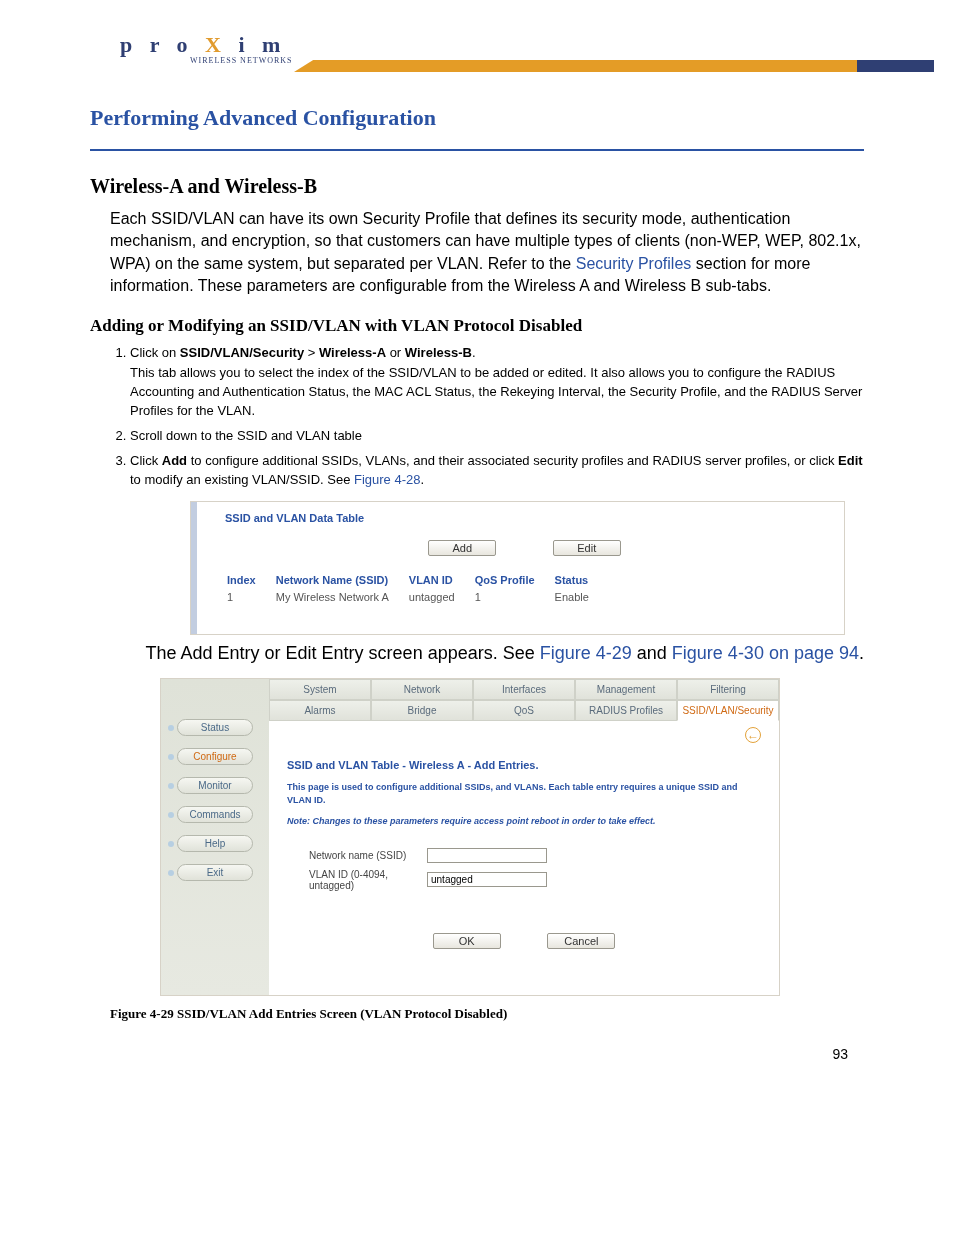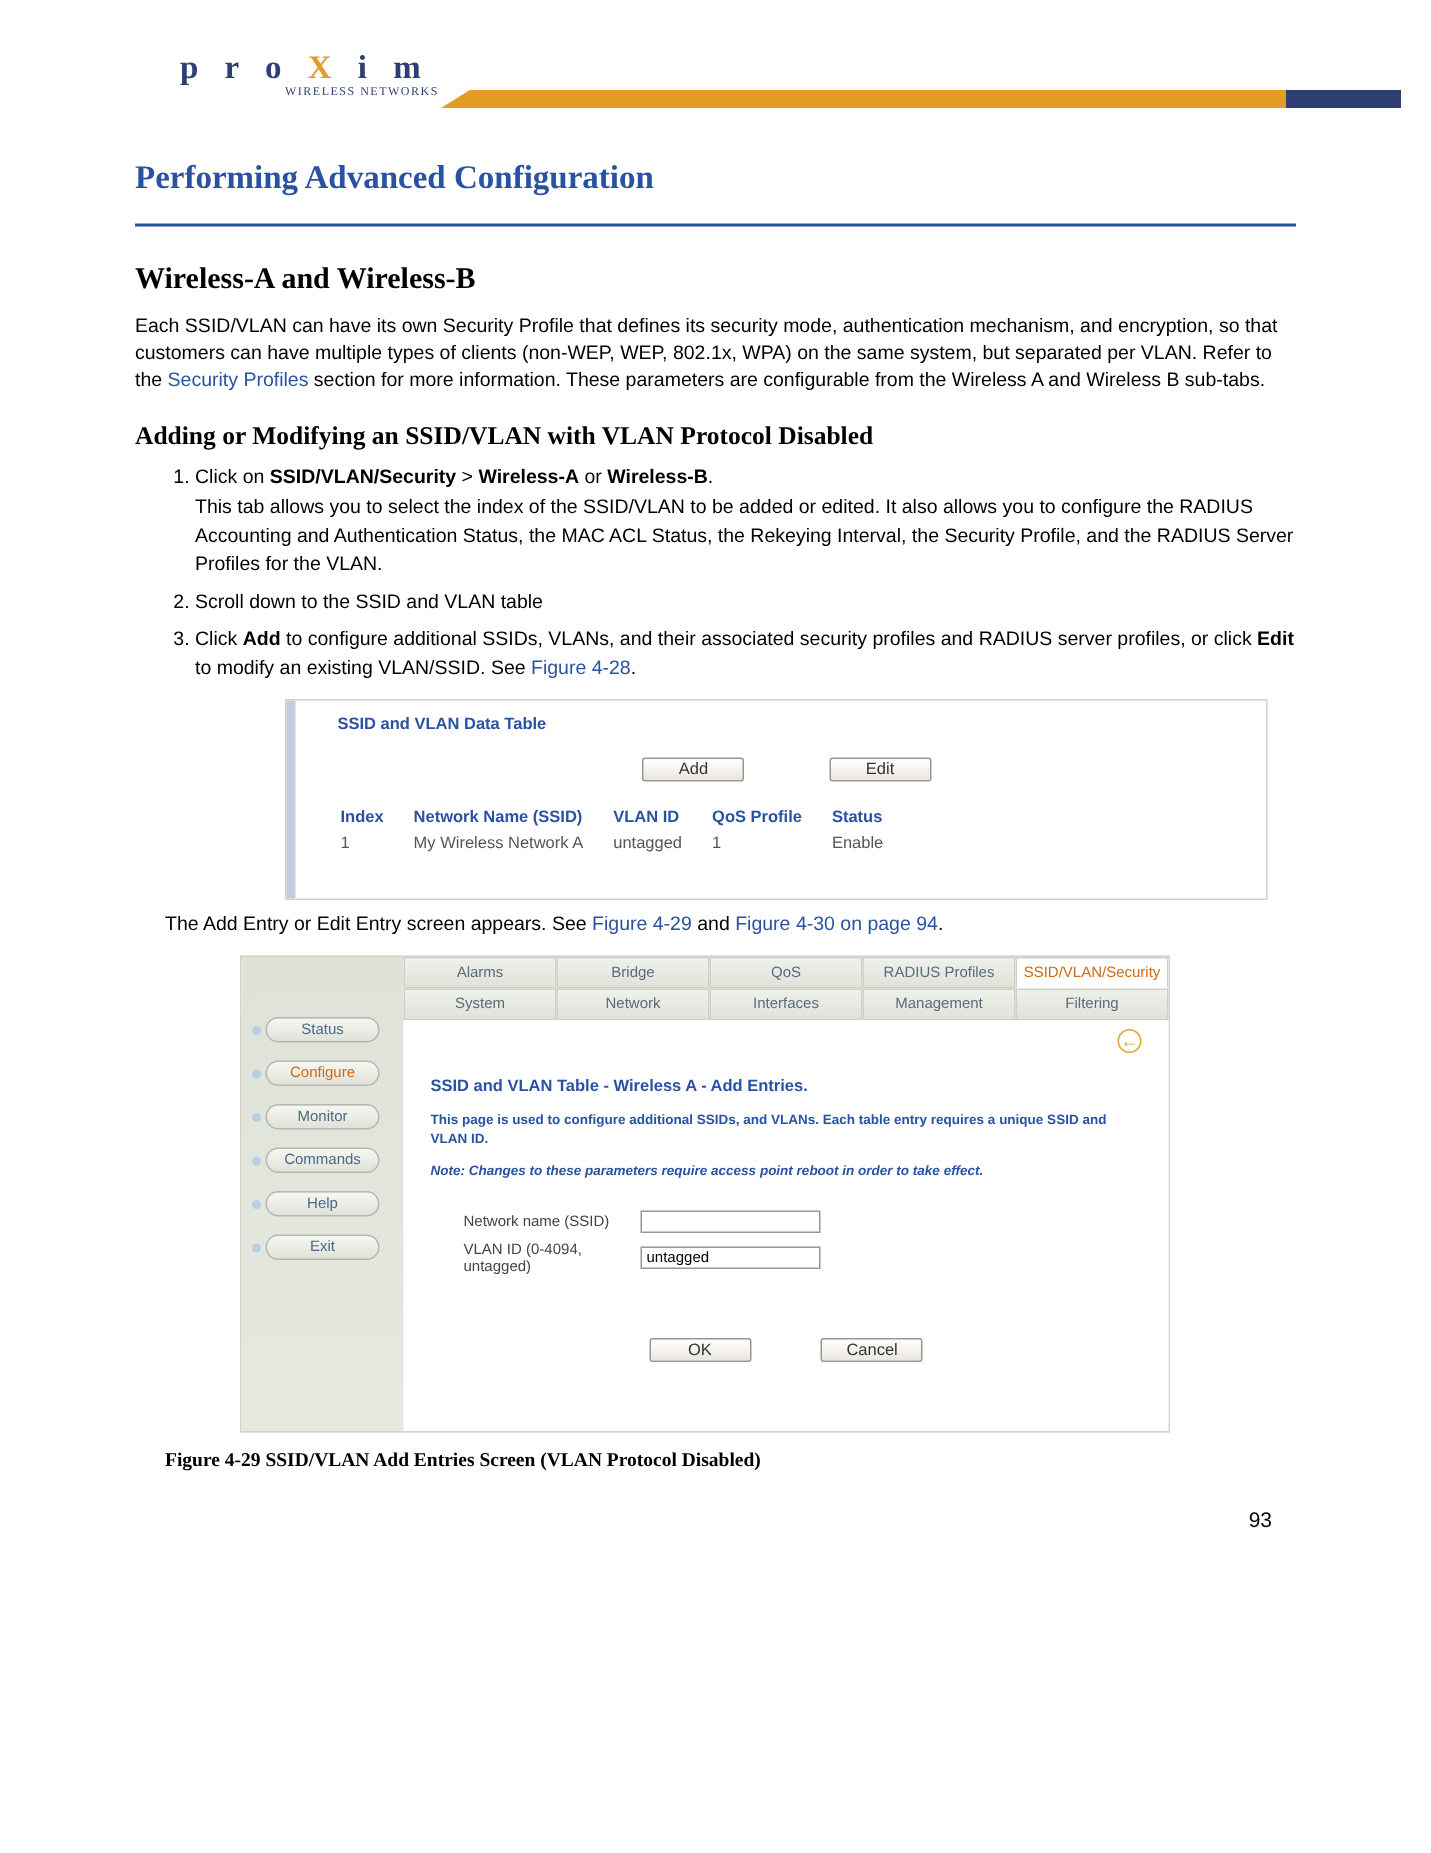--- a/index.html
+++ b/index.html
@@ -32,27 +32,27 @@
     border-bottom: 2px solid #2a52a3; padding-bottom: 18px; margin-bottom: 24px;
   }
   h2.sec-title {
     font-family: "Times New Roman", serif; font-weight: bold;
     color: #000; font-size: 20px; margin-bottom: 10px;
   }
   h3.sub-title {
     font-family: "Times New Roman", serif; font-weight: bold;
     color: #000; font-size: 17px; margin: 18px 0 8px 0;
   }
-  .para { font-size: 13px; color: #000; line-height: 1.4; }
+  .para { font-size: 16px; color: #000; line-height: 1.4; margin-left: 20px; }
   .link { color: #2a52a3; }
   ol.steps { margin: 8px 0 8px 40px; font-size: 13px; line-height: 1.45; }
   ol.steps li { margin-bottom: 6px; }
   ol.steps li .step-detail { display:block; margin-top: 2px; }
   .fig-caption { font-family: "Times New Roman", serif; font-weight: bold; font-size: 13px; margin: 10px 0 10px 20px; }
-  .fig-post-text { font-size: 13px; margin: 8px 0 14px 20px; }
+  .fig-post-text { font-size: 18px; margin: 8px 0 14px 20px; text-align: right; }
 
   
   .fig28 {
     margin: 12px 0 8px 100px; width: 655px; border: 1px solid #d7d2c7;
     background: #fff; position: relative;
   }
   .fig28 .leftbar { position:absolute; left:0; top:0; bottom:0; width:6px; background:#c2cde0;}
   .fig28-inner { padding: 10px 20px 28px 34px; }
   .fig28-title { color:#2a52a3; font-weight:bold; font-size:11px; margin-bottom: 14px;}
   .fig28-btnrow { text-align:center; margin-bottom: 14px; }
@@ -182,32 +182,32 @@
       <div class="fig29-side">
         <div class="sidebtn">Status</div>
         <div class="sidebtn active">Configure</div>
         <div class="sidebtn">Monitor</div>
         <div class="sidebtn">Commands</div>
         <div class="sidebtn">Help</div>
         <div class="sidebtn">Exit</div>
       </div>
       <div class="fig29-main">
         <div class="tabrow">
+          <div class="tab">System</div>
+          <div class="tab">Network</div>
+          <div class="tab">Interfaces</div>
+          <div class="tab">Management</div>
+          <div class="tab">Filtering</div>
+        </div>
+        <div class="tabrow">
           <div class="tab">Alarms</div>
           <div class="tab">Bridge</div>
           <div class="tab">QoS</div>
           <div class="tab">RADIUS Profiles</div>
           <div class="tab active">SSID/VLAN/Security</div>
-        </div>
-        <div class="tabrow">
-          <div class="tab">System</div>
-          <div class="tab">Network</div>
-          <div class="tab">Interfaces</div>
-          <div class="tab">Management</div>
-          <div class="tab">Filtering</div>
         </div>
         <div class="fig29-body">
           <div class="backarrow">←</div>
           <div class="fig29-heading">SSID and VLAN Table - Wireless A - Add Entries.</div>
           <div class="fig29-desc">This page is used to configure additional SSIDs, and VLANs. Each table entry requires a unique SSID and VLAN ID.</div>
           <div class="fig29-note">Note: Changes to these parameters require access point reboot in order to take effect.</div>
           <div class="formrow">
             <div class="lbl">Network name (SSID)</div>
             <input type="text" value="" style="">
           </div>

